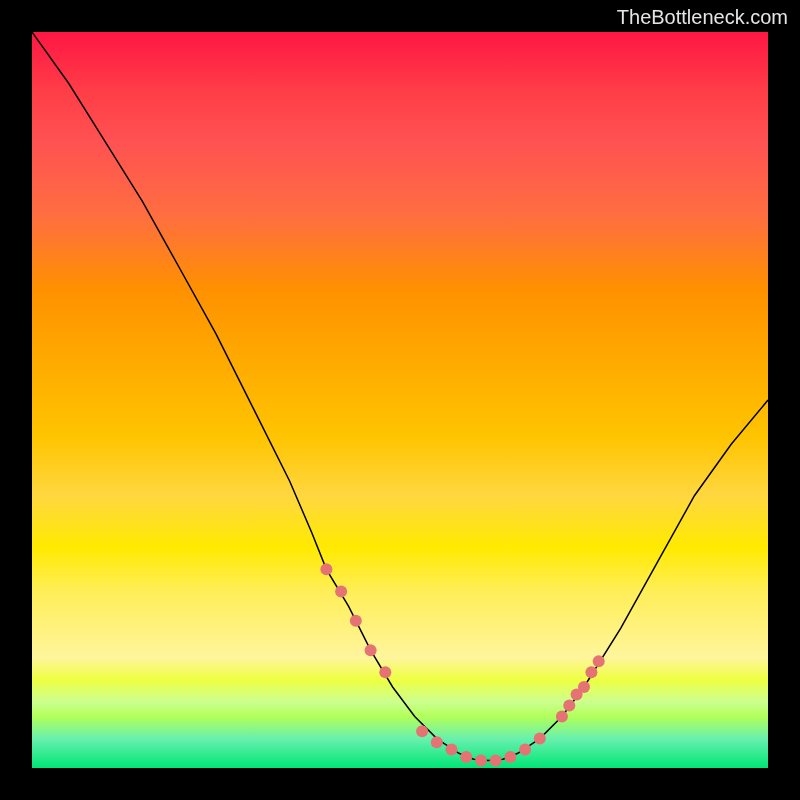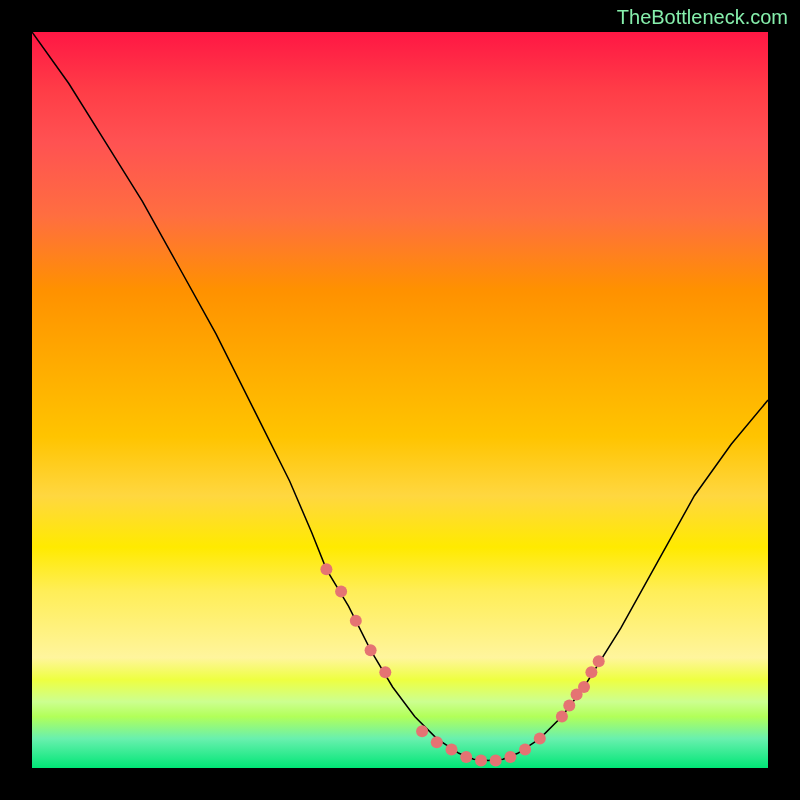--- a/index.html
+++ b/index.html
@@ -8,21 +8,21 @@
     height: 800px;
     background: #000;
     position: relative;
     font-family: Arial, sans-serif;
     overflow: hidden;
   }
   .attribution {
     position: absolute;
     top: 6px;
     right: 12px;
-    color: #86efac;
+    color: #e5e5e5;
     font-size: 20px;
     z-index: 10;
   }
   .plot-area {
     position: absolute;
     left: 32px;
     top: 32px;
     width: 736px;
     height: 736px;
     background: linear-gradient(to bottom,

